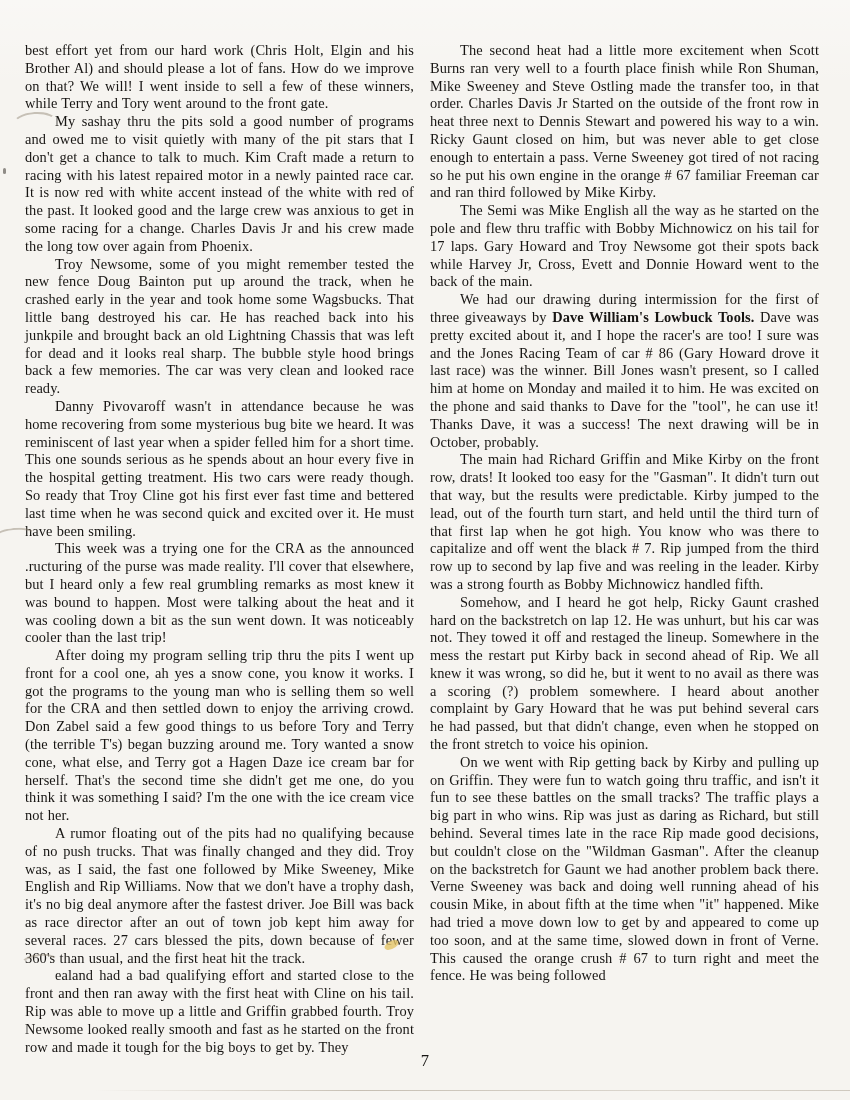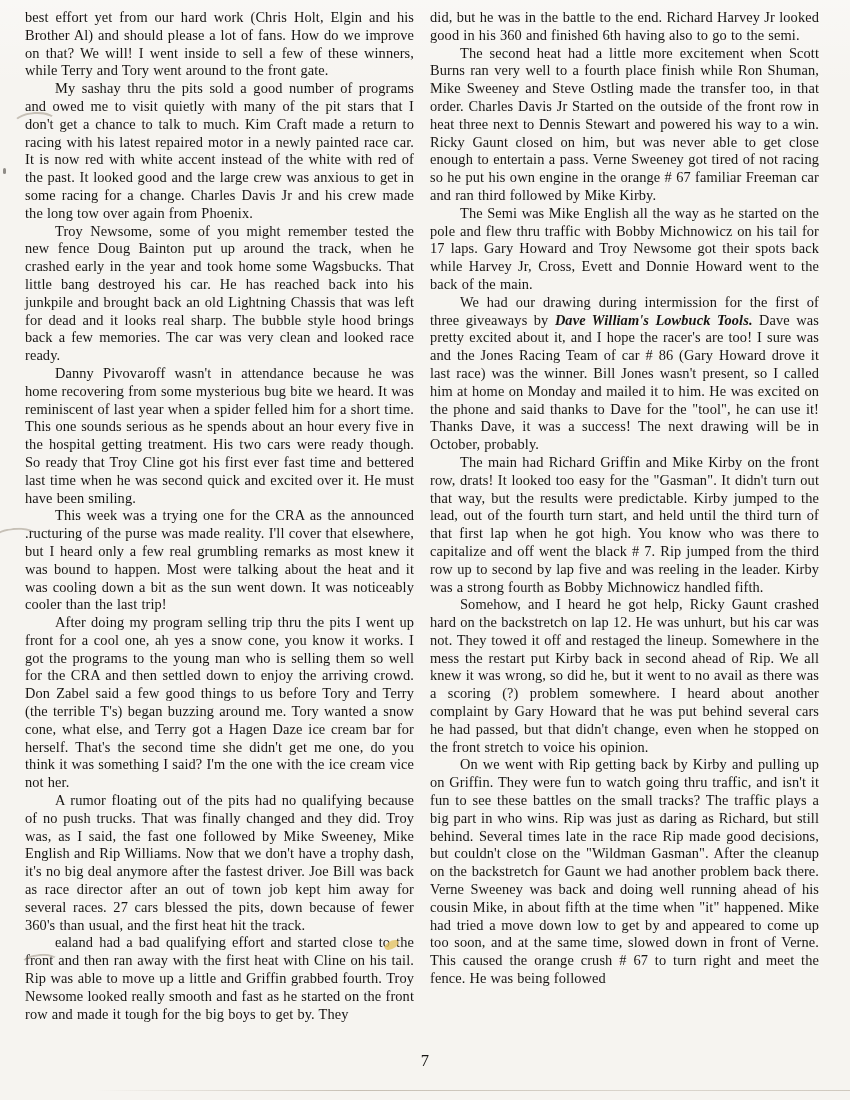--- a/index.html
+++ b/index.html
@@ -14,40 +14,40 @@
     position:relative;
     width:850px;height:1100px;
     background:
       linear-gradient(180deg, rgba(255,255,255,.35) 0%, rgba(255,255,255,0) 8%),
       var(--paper);
     font-family:"Liberation Serif","DejaVu Serif",serif;
     color:var(--ink);
   }
   .columns{
     position:absolute;
-    left:25px;top:9px;
+    left:25px;top:42px;
     width:794px;
     display:flex;
     gap:16px;
   }
   .column{
     width:389px;
     font-size:14.4px;
     line-height:17.8px;
     text-align:justify;
     letter-spacing:0.1px;
     word-spacing:0.4px;
   }
   .column p{
     margin:0;
     padding:0;
     text-rendering:optimizeLegibility;
   }
   .column p.indent{text-indent:30px;}
-  .column p b{font-weight:bold;font-style:italic;}
+  .column p b{font-weight:bold;}
   
   .arc{
     position:absolute;
     border:2px solid transparent;
     border-top-color:rgba(140,128,110,.45);
     border-radius:50%;
     pointer-events:none;
   }
   .arc1{left:12px;top:112px;width:42px;height:20px;transform:rotate(-4deg);}
   .arc2{left:-10px;top:528px;width:44px;height:18px;transform:rotate(-6deg);}
@@ -97,21 +97,20 @@
         <p>best effort yet from our hard work (Chris Holt, Elgin and his Brother Al) and should please a lot of fans. How do we improve on that? We will! I went inside to sell a few of these winners, while Terry and Tory went around to the front gate.</p>
         <p class="indent">My sashay thru the pits sold a good number of programs and owed me to visit quietly with many of the pit stars that I don't get a chance to talk to much. Kim Craft made a return to racing with his latest repaired motor in a newly painted race car. It is now red with white accent instead of the white with red of the past. It looked good and the large crew was anxious to get in some racing for a change. Charles Davis Jr and his crew made the long tow over again from Phoenix.</p>
         <p class="indent">Troy Newsome, some of you might remember tested the new fence Doug Bainton put up around the track, when he crashed early in the year and took home some Wagsbucks. That little bang destroyed his car. He has reached back into his junkpile and brought back an old Lightning Chassis that was left for dead and it looks real sharp. The bubble style hood brings back a few memories. The car was very clean and looked race ready.</p>
         <p class="indent">Danny Pivovaroff wasn't in attendance because he was home recovering from some mysterious bug bite we heard. It was reminiscent of last year when a spider felled him for a short time. This one sounds serious as he spends about an hour every five in the hospital getting treatment. His two cars were ready though. So ready that Troy Cline got his first ever fast time and bettered last time when he was second quick and excited over it. He must have been smiling.</p>
         <p class="indent">This week was a trying one for the CRA as the announced .ructuring of the purse was made reality. I'll cover that elsewhere, but I heard only a few real grumbling remarks as most knew it was bound to happen. Most were talking about the heat and it was cooling down a bit as the sun went down. It was noticeably cooler than the last trip!</p>
         <p class="indent">After doing my program selling trip thru the pits I went up front for a cool one, ah yes a snow cone, you know it works. I got the programs to the young man who is selling them so well for the CRA and then settled down to enjoy the arriving crowd. Don Zabel said a few good things to us before Tory and Terry (the terrible T's) began buzzing around me. Tory wanted a snow cone, what else, and Terry got a Hagen Daze ice cream bar for herself. That's the second time she didn't get me one, do you think it was something I said? I'm the one with the ice cream vice not her.</p>
         <p class="indent">A rumor floating out of the pits had no qualifying because of no push trucks. That was finally changed and they did. Troy was, as I said, the fast one followed by Mike Sweeney, Mike English and Rip Williams. Now that we don't have a trophy dash, it's no big deal anymore after the fastest driver. Joe Bill was back as race director after an out of town job kept him away for several races. 27 cars blessed the pits, down because of fewer 360's than usual, and the first heat hit the track.</p>
         <p class="indent">ealand had a bad qualifying effort and started close to the front and then ran away with the first heat with Cline on his tail. Rip was able to move up a little and Griffin grabbed fourth. Troy Newsome looked really smooth and fast as he started on the front row and made it tough for the big boys to get by. They</p>
       </div>
     <div class="column">
-        <p>did, but he was in the battle to the end. Richard Harvey Jr looked good in his 360 and finished 6th having also to go to the semi.</p>
         <p class="indent">The second heat had a little more excitement when Scott Burns ran very well to a fourth place finish while Ron Shuman, Mike Sweeney and Steve Ostling made the transfer too, in that order. Charles Davis Jr Started on the outside of the front row in heat three next to Dennis Stewart and powered his way to a win. Ricky Gaunt closed on him, but was never able to get close enough to entertain a pass. Verne Sweeney got tired of not racing so he put his own engine in the orange # 67 familiar Freeman car and ran third followed by Mike Kirby.</p>
         <p class="indent">The Semi was Mike English all the way as he started on the pole and flew thru traffic with Bobby Michnowicz on his tail for 17 laps. Gary Howard and Troy Newsome got their spots back while Harvey Jr, Cross, Evett and Donnie Howard went to the back of the main.</p>
         <p class="indent">We had our drawing during intermission for the first of three giveaways by <b>Dave William's Lowbuck Tools.</b> Dave was pretty excited about it, and I hope the racer's are too! I sure was and the Jones Racing Team of car # 86 (Gary Howard drove it last race) was the winner. Bill Jones wasn't present, so I called him at home on Monday and mailed it to him. He was excited on the phone and said thanks to Dave for the "tool", he can use it! Thanks Dave, it was a success! The next drawing will be in October, probably.</p>
         <p class="indent">The main had Richard Griffin and Mike Kirby on the front row, drats! It looked too easy for the "Gasman". It didn't turn out that way, but the results were predictable. Kirby jumped to the lead, out of the fourth turn start, and held until the third turn of that first lap when he got high. You know who was there to capitalize and off went the black # 7. Rip jumped from the third row up to second by lap five and was reeling in the leader. Kirby was a strong fourth as Bobby Michnowicz handled fifth.</p>
         <p class="indent">Somehow, and I heard he got help, Ricky Gaunt crashed hard on the backstretch on lap 12. He was unhurt, but his car was not. They towed it off and restaged the lineup. Somewhere in the mess the restart put Kirby back in second ahead of Rip. We all knew it was wrong, so did he, but it went to no avail as there was a scoring (?) problem somewhere. I heard about another complaint by Gary Howard that he was put behind several cars he had passed, but that didn't change, even when he stopped on the front stretch to voice his opinion.</p>
         <p class="indent">On we went with Rip getting back by Kirby and pulling up on Griffin. They were fun to watch going thru traffic, and isn't it fun to see these battles on the small tracks? The traffic plays a big part in who wins. Rip was just as daring as Richard, but still behind. Several times late in the race Rip made good decisions, but couldn't close on the "Wildman Gasman". After the cleanup on the backstretch for Gaunt we had another problem back there. Verne Sweeney was back and doing well running ahead of his cousin Mike, in about fifth at the time when "it" happened. Mike had tried a move down low to get by and appeared to come up too soon, and at the same time, slowed down in front of Verne. This caused the orange crush # 67 to turn right and meet the fence. He was being followed</p>
       </div>
   </div>
 
   <div class="arc arc1"></div>

